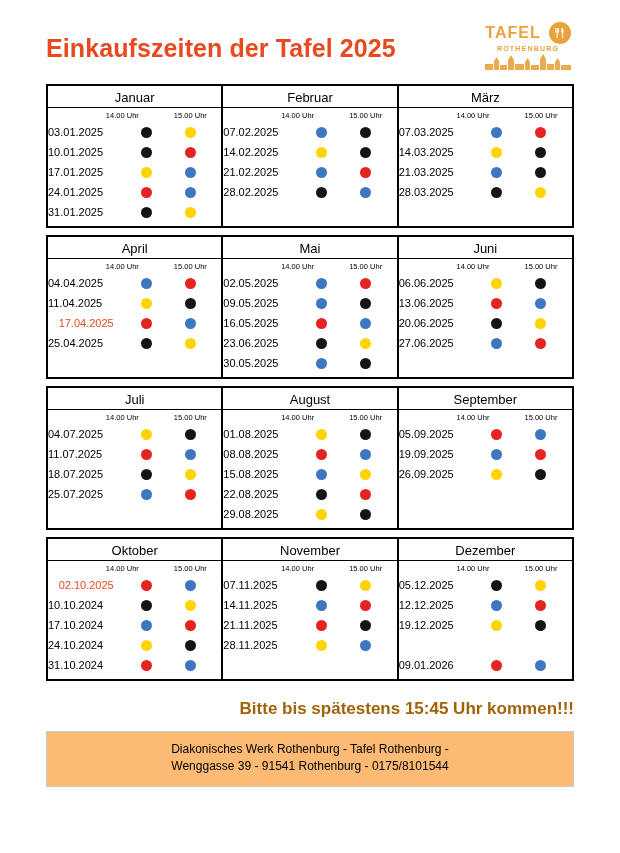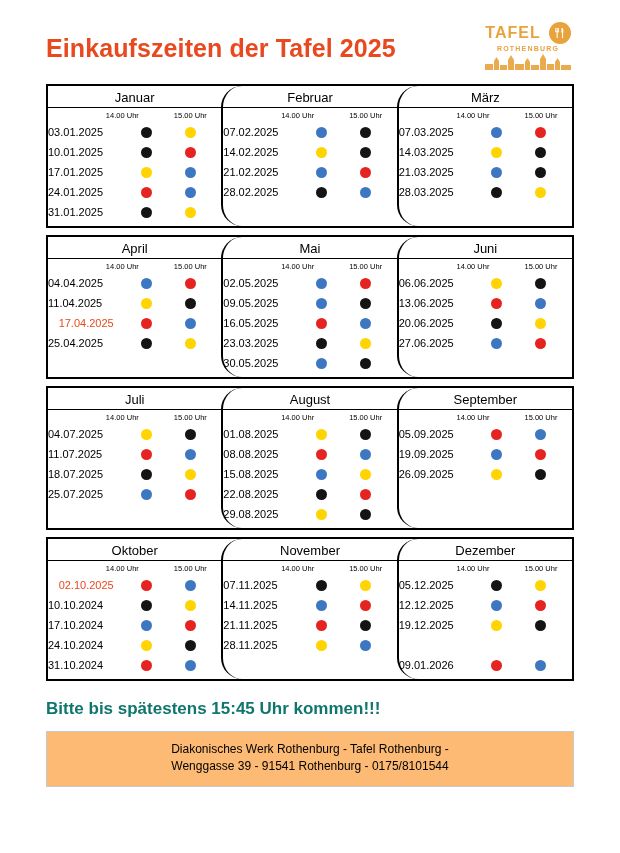--- a/index.html
+++ b/index.html
@@ -89,21 +89,20 @@
     background: #fff;
   }
   .month {
     flex: 1 1 0;
     padding: 3px 0 4px 0;
     box-sizing: border-box;
     position: relative;
   }
   .month + .month {
     border-left: 2px solid #000;
-    border-radius: 21px;
   }
   .month-name {
     text-align: center;
     font-size: 13px;
     padding: 1px 0 2px 0;
     border-bottom: 1px solid #000;
     margin: 0 0 3px 0;
   }
   .time-head {
     display: flex;
@@ -144,24 +143,24 @@
     display: block;
   }
   .dot.black  { background: #141414; }
   .dot.red    { background: #e52421; }
   .dot.yellow { background: #ffd400; }
   .dot.blue   { background: #3d77c2; }
   .dot.none   { background: transparent; }
 
   
   .notice {
-    text-align: left;
+    text-align: right;
     font-size: 17px;
     font-weight: bold;
-    color: #0f766e;
+    color: #a16207;
     margin: 18px 0 12px 0;
   }
   .infobox {
     border: 1px solid #c9c9c9;
     background: #fdba74;
     text-align: center;
     font-size: 12px;
     line-height: 1.45;
     padding: 9px 4px 10px 4px;
     margin-bottom: 9px;
@@ -427,21 +426,21 @@
           <div class="row">
             <div class="date">16.05.2025</div>
             <div class="dotcell">
               <span class="dot red"></span>
             </div>
             <div class="dotcell">
               <span class="dot blue"></span>
             </div>
           </div>
           <div class="row">
-            <div class="date">23.03.2025</div>
+            <div class="date">23.06.2025</div>
             <div class="dotcell">
               <span class="dot black"></span>
             </div>
             <div class="dotcell">
               <span class="dot yellow"></span>
             </div>
           </div>
           <div class="row">
             <div class="date">30.05.2025</div>
             <div class="dotcell">

